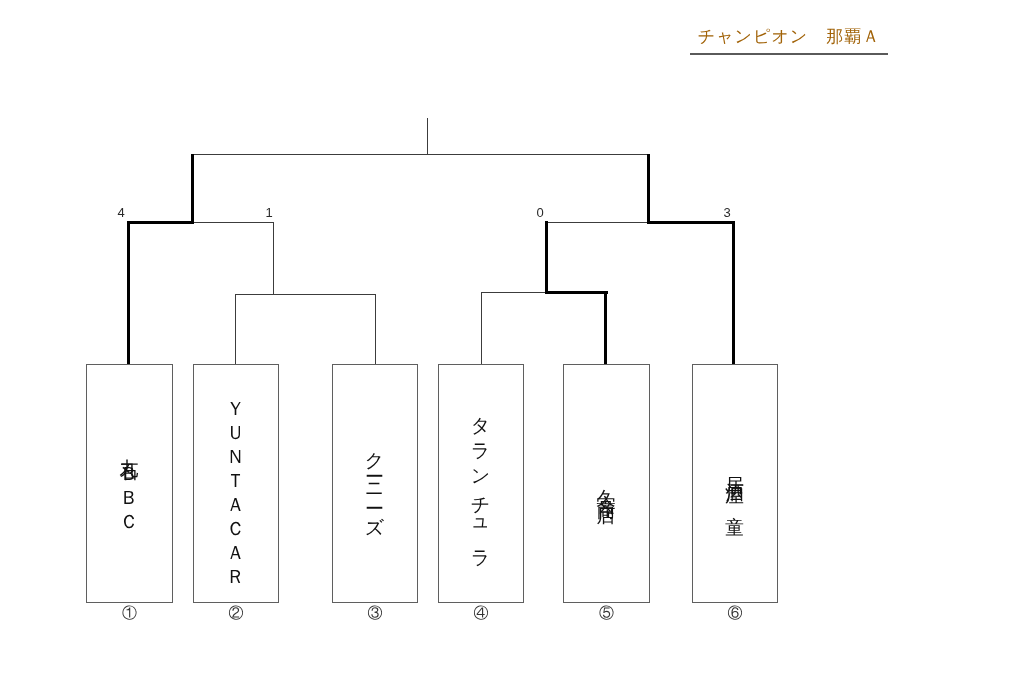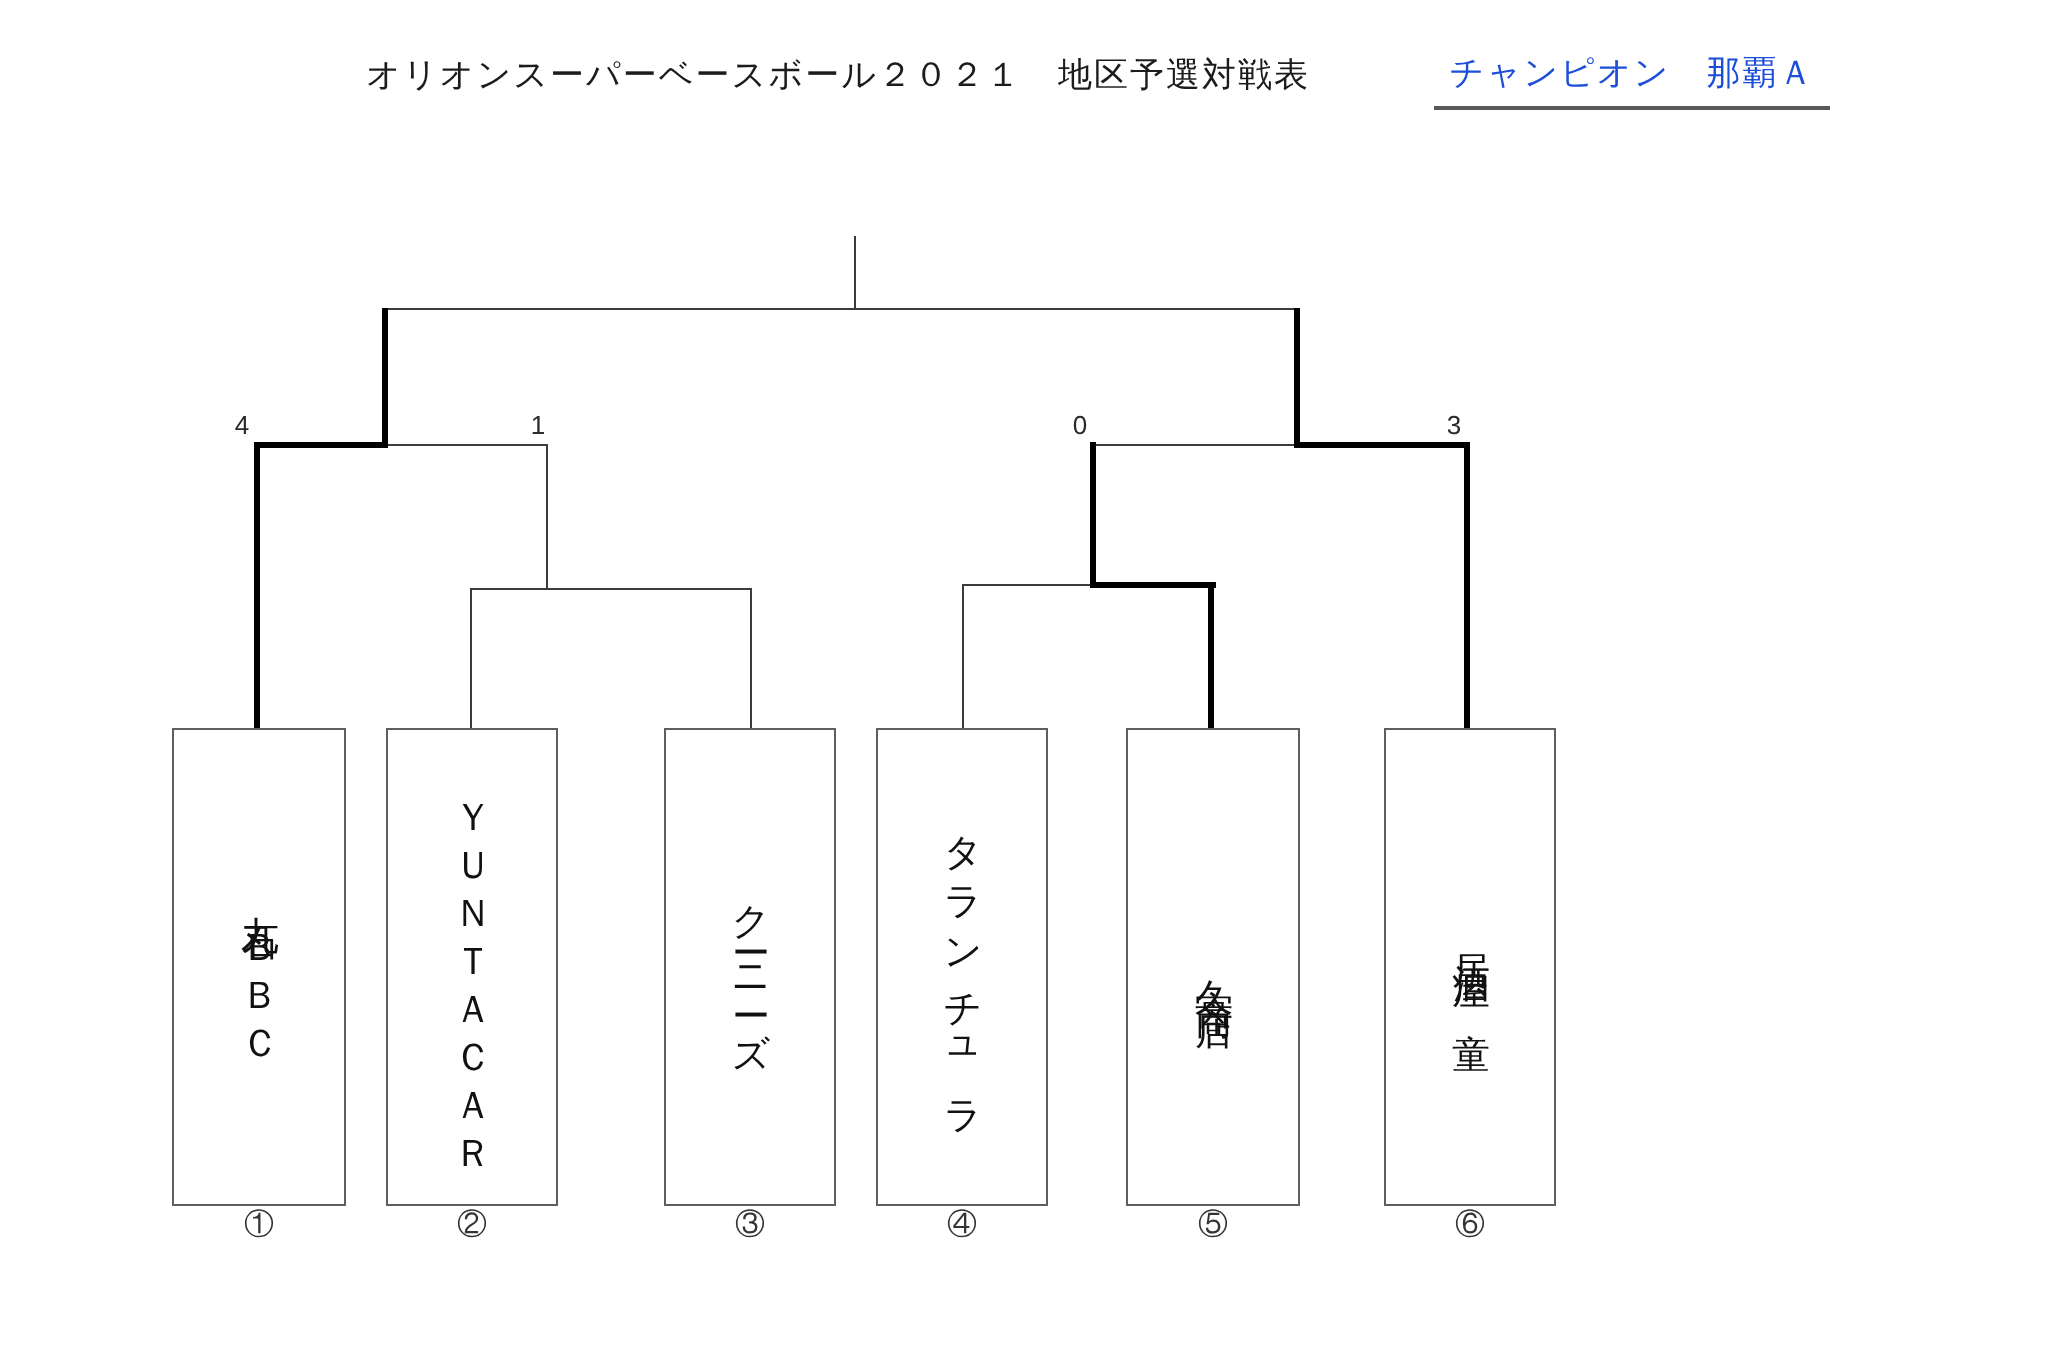--- a/index.html
+++ b/index.html
@@ -29,22 +29,21 @@
     position: absolute;
     left: 690px;
     top: 25px;
     width: 198px;
     text-align: center;
     font-size: 17px;
     letter-spacing: 1px;
     padding-bottom: 5px;
     border-bottom: 2px solid #5a5a5a;
     white-space: nowrap;
-    color: #1d4ed8;
-    margin-left: 27px;
+    color: #a16207;
   }
   .ln {
     position: absolute;
     background: #000000;
   }
   .ln.thin { background: #3c3c3c; }
   .score {
     position: absolute;
     width: 20px;
     text-align: center;
@@ -80,21 +79,20 @@
     font-size: 15px;
     color: #333333;
     line-height: 20px;
   }
 </style>
 </head>
 <body>
 
 <div class="canvas">
 
-  <div class="title">オリオンスーパーベースボール２０２１　地区予選対戦表</div>
   <div class="champ">
     <span>チャンピオン　那覇Ａ</span>
   </div>
 
   <div class="ln thin" style="left:427px;top:118px;width:1px;height:37px"></div>
   <div class="ln thin" style="left:192px;top:154px;width:457px;height:1px"></div>
   <div class="ln thick" style="left:191px;top:154px;width:3px;height:70px"></div>
   <div class="ln thick" style="left:647px;top:154px;width:3px;height:70px"></div>
 
   <div class="ln thick" style="left:127px;top:221px;width:67px;height:3px"></div>

